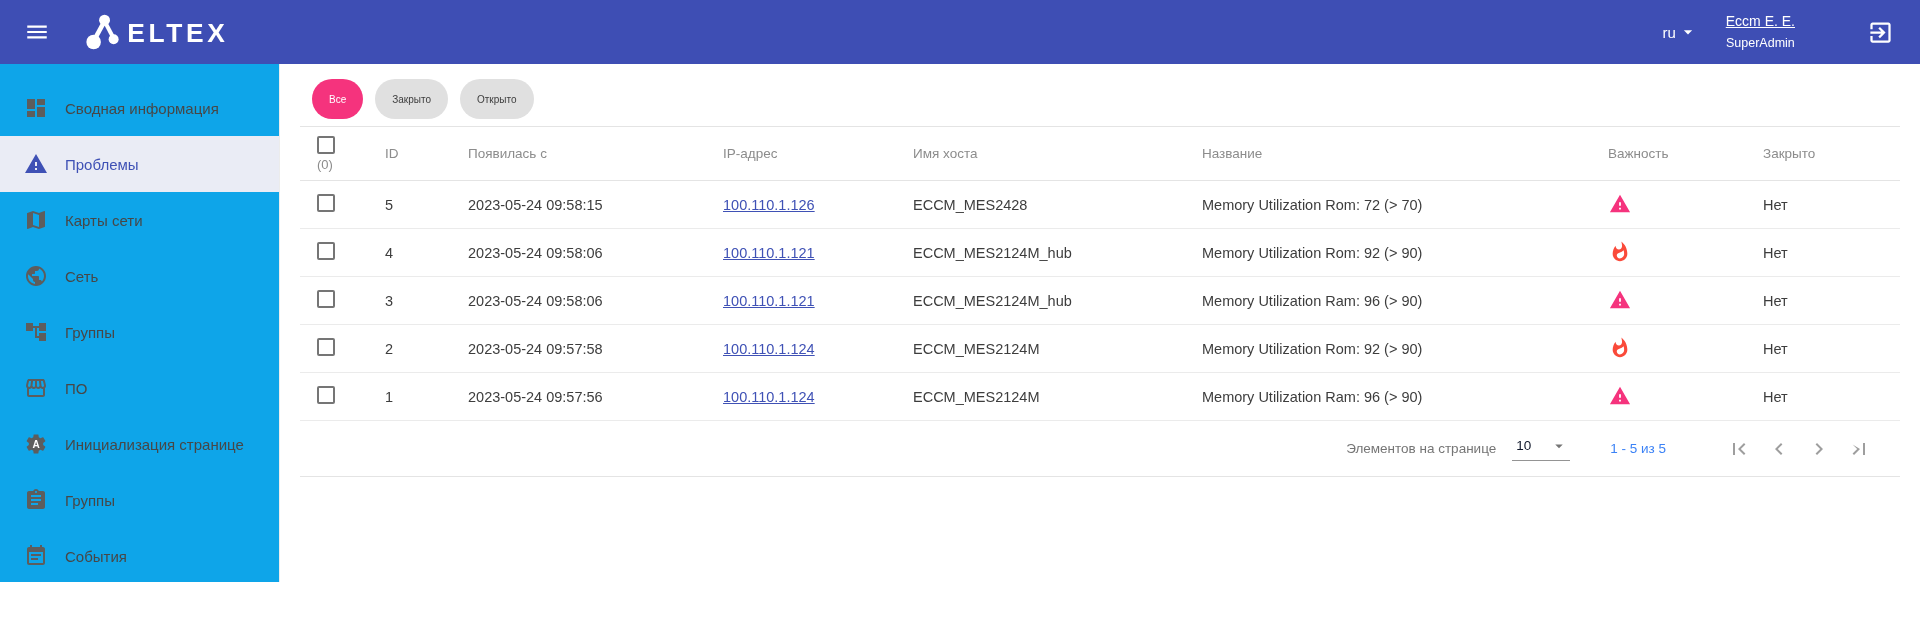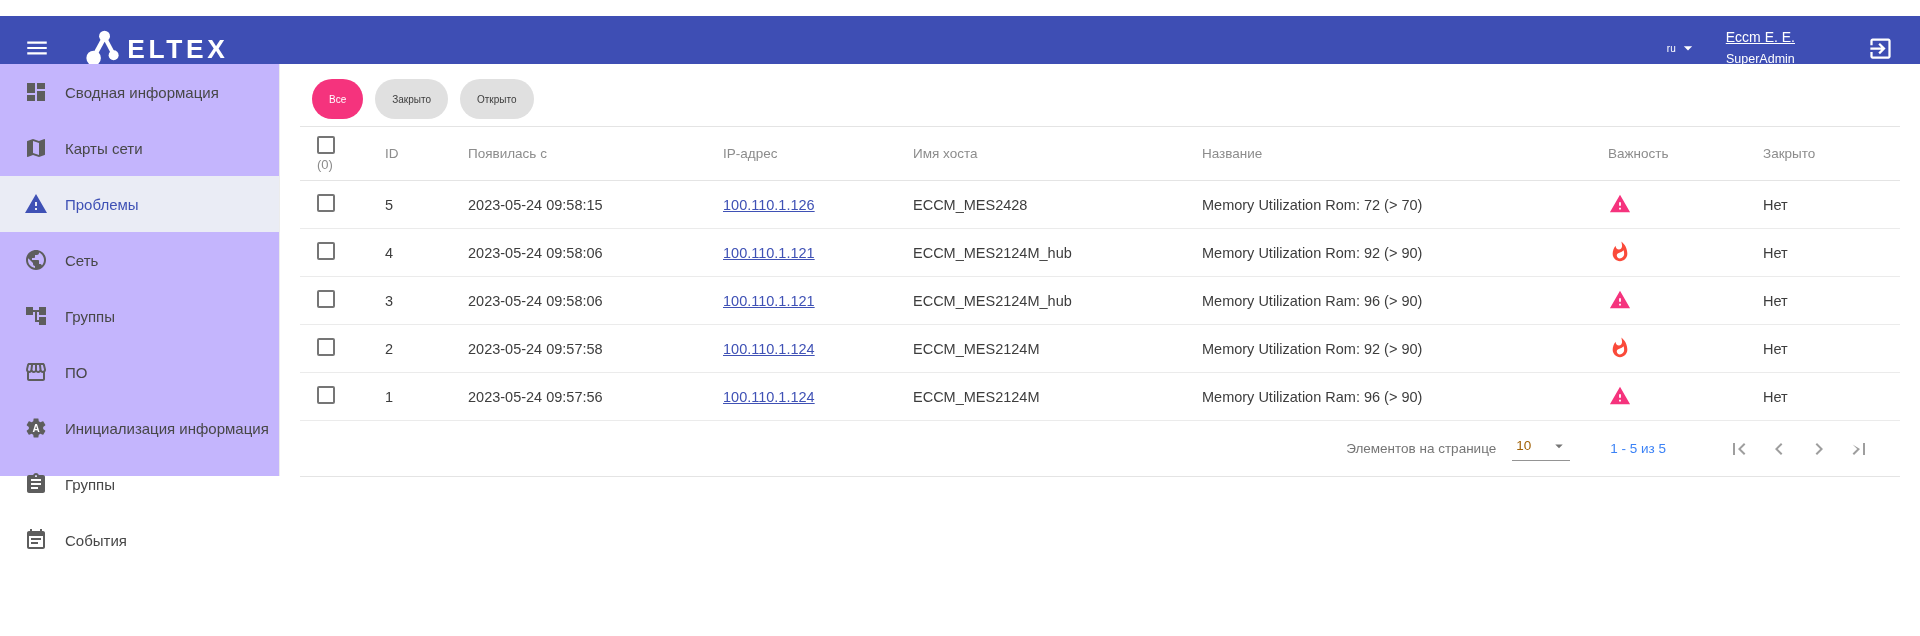--- a/index.html
+++ b/index.html
@@ -8,37 +8,37 @@
     --c-fire:#fa4a3a;
     --c-link:#3f51b5;
     --c-nav-active-bg:#eaecf5;
     --c-nav-active:#3f51b5;
   }
   *{box-sizing:border-box;margin:0;padding:0;}
   html,body{width:1920px;height:636px;overflow:hidden;}
   body{font-family:"Liberation Sans",sans-serif;background:#fff;position:relative;color:#3d3d3d;}
 
   
-  .topbar{position:absolute;top:16px;left:0;width:1920px;height:64px;background:var(--c-header);
+  .topbar{position:absolute;top:0;left:0;width:1920px;height:64px;background:var(--c-header);
           display:flex;align-items:center;color:#fff;}
   .hamburger{margin-left:24px;width:26px;height:26px;background:none;border:none;cursor:pointer;display:flex;align-items:center;}
   .hamburger svg{width:26px;height:26px;fill:#fff;}
   .logo{margin-left:30px;display:flex;align-items:center;}
   .logo svg{height:40px;}
-  .lang{margin-left:auto;display:flex;align-items:center;font-size:10px;cursor:pointer;}
+  .lang{margin-left:auto;display:flex;align-items:center;font-size:15px;cursor:pointer;}
   .lang svg{width:20px;height:20px;fill:#fff;margin-left:2px;}
   .userblock{margin-left:28px;text-align:center;line-height:1.35;}
   .userblock .uname{font-size:14px;color:#fff;text-decoration:underline;cursor:pointer;display:block;}
   .userblock .urole{font-size:12.5px;color:#fff;}
   .logout{margin-left:72px;margin-right:26px;background:none;border:none;cursor:pointer;display:flex;align-items:center;}
   .logout svg{width:27px;height:27px;fill:#fff;}
 
   
-  .sidebar{position:absolute;top:64px;left:0;width:280px;height:412px;background:#c4b5fd;
-           border-right:1px solid #ececec;padding-top:0;}
+  .sidebar{position:absolute;top:64px;left:0;width:280px;height:518px;background:#0ea5e9;
+           border-right:1px solid #ececec;padding-top:16px;}
   .side-item{height:56px;display:flex;align-items:center;cursor:pointer;padding-left:24px;}
   .side-item .icon{width:24px;height:24px;margin-right:17px;display:flex;align-items:center;justify-content:center;}
   .side-item .icon svg{width:24px;height:24px;fill:#5d5d5d;}
   .side-label{font-size:15px;color:#474747;white-space:nowrap;}
   .side-item.active{background:var(--c-nav-active-bg);}
   .side-item.active .side-label{color:var(--c-nav-active);}
   .side-item.active .icon svg{fill:var(--c-nav-active);}
 
   
   .main{position:absolute;top:64px;left:280px;width:1640px;height:572px;background:#fff;}
@@ -77,21 +77,21 @@
   .ip-link{color:var(--c-link);text-decoration:underline;font-weight:500;cursor:pointer;}
   .sev{display:inline-flex;width:24px;height:24px;align-items:center;justify-content:center;}
   .sev svg{width:22px;height:22px;}
   .sev-warn svg{fill:var(--c-accent);}
   .sev-fire svg{fill:var(--c-fire);}
 
   
   .pagination{height:56px;display:flex;align-items:center;justify-content:flex-end;
               border-bottom:1px solid #e4e4e4;color:#757575;font-size:13.5px;padding-right:24px;}
   .pp-select{display:flex;align-items:center;margin-left:16px;border-bottom:1px solid #949494;
-             padding:0 2px 5px 4px;min-width:58px;justify-content:space-between;cursor:pointer;color:#a16207;}
+             padding:0 2px 5px 4px;min-width:58px;justify-content:space-between;cursor:pointer;color:#0f172a;}
   .pp-select svg{width:18px;height:18px;fill:#757575;}
   .pp-range{margin:0 56px 0 40px;color:#3b82f6;}
   .pg-btn{width:34px;height:34px;background:none;border:none;display:flex;align-items:center;justify-content:center;cursor:default;}
   .pg-btn svg{width:24px;height:24px;fill:#9e9e9e;}
   .pg-btn + .pg-btn{margin-left:6px;}
 </style>
 </head>
 <body>
 
 <header class="topbar">
@@ -129,35 +129,35 @@
 
 <nav class="sidebar" id="sidebar-list">
     <div class="side-item">
     <span class="icon">
         <svg viewBox="0 0 24 24">
           <path d="M3 13h8V3H3v10zm0 8h8v-6H3v6zm10 0h8V11h-8v10zm0-18v6h8V3h-8z"></path>
         </svg>
       </span>
     <span class="side-label">Сводная информация</span>
   </div>
+    <div class="side-item active">
+    <span class="icon">
+        <svg viewBox="0 0 24 24">
+          <path d="M1 21h22L12 2 1 21zm12-3h-2v-2h2v2zm0-4h-2v-4h2v4z"></path>
+        </svg>
+      </span>
+    <span class="side-label">Проблемы</span>
+  </div>
     <div class="side-item">
     <span class="icon">
         <svg viewBox="0 0 24 24">
           <path d="M20.5 3l-.16.03L15 5.1 9 3 3.36 4.9c-.21.07-.36.25-.36.48V20.5c0 .28.22.5.5.5l.16-.03L9 18.9l6 2.1 5.64-1.9c.21-.07.36-.25.36-.48V3.5c0-.28-.22-.5-.5-.5zM15 19l-6-2.11V5l6 2.11V19z"></path>
         </svg>
       </span>
     <span class="side-label">Карты сети</span>
-  </div>
-    <div class="side-item active">
-    <span class="icon">
-        <svg viewBox="0 0 24 24">
-          <path d="M1 21h22L12 2 1 21zm12-3h-2v-2h2v2zm0-4h-2v-4h2v4z"></path>
-        </svg>
-      </span>
-    <span class="side-label">Проблемы</span>
   </div>
     <div class="side-item">
     <span class="icon">
         <svg viewBox="0 0 24 24">
           <path d="M12 2C6.48 2 2 6.48 2 12s4.48 10 10 10 10-4.48 10-10S17.52 2 12 2zm-1 17.93c-3.95-.49-7-3.85-7-7.93 0-.62.08-1.21.21-1.79L9 15v1c0 1.1.9 2 2 2v1.93zm6.9-2.54c-.26-.81-1-1.39-1.9-1.39h-1v-3c0-.55-.45-1-1-1H8v-2h2c.55 0 1-.45 1-1V7h2c1.1 0 2-.9 2-2v-.41c2.93 1.19 5 4.06 5 7.41 0 2.08-.8 3.97-2.1 5.39z"></path>
         </svg>
       </span>
     <span class="side-label">Сеть</span>
   </div>
     <div class="side-item">
@@ -176,21 +176,21 @@
       </span>
     <span class="side-label">ПО</span>
   </div>
     <div class="side-item">
     <span class="icon">
         <svg viewBox="0 0 24 24">
           <path d="M19.14 12.94c.04-.31.06-.62.06-.94s-.02-.63-.06-.94l2.03-1.58c.18-.14.23-.41.12-.61l-1.92-3.32c-.12-.22-.37-.29-.59-.22l-2.39.96c-.5-.38-1.03-.7-1.62-.94l-.36-2.54c-.04-.24-.24-.41-.48-.41h-3.84c-.24 0-.43.17-.47.41l-.36 2.54c-.59.24-1.13.57-1.62.94l-2.39-.96c-.22-.08-.47 0-.59.22L2.74 8.87c-.12.21-.08.47.12.61l2.03 1.58c-.05.3-.09.63-.09.94s.02.64.07.94l-2.03 1.58c-.18.14-.23.41-.12.61l1.92 3.32c.12.22.37.29.59.22l2.39-.96c.5.38 1.03.7 1.62.94l.36 2.54c.05.24.24.41.48.41h3.84c.24 0 .44-.17.47-.41l.36-2.54c.59-.24 1.13-.56 1.62-.94l2.39.96c.22.08.47 0 .59-.22l1.92-3.32c.12-.22.07-.47-.12-.61l-2.01-1.58z"></path>
           <text x="12" y="15.6" text-anchor="middle" font-size="10" font-weight="bold" fill="#fff" font-family="Liberation Sans, sans-serif">A</text>
         </svg>
       </span>
-    <span class="side-label">Инициализация информация</span>
+    <span class="side-label">Инициализация странице</span>
   </div>
     <div class="side-item">
     <span class="icon">
         <svg viewBox="0 0 24 24">
           <path d="M19 3h-4.18C14.4 1.84 13.3 1 12 1c-1.3 0-2.4.84-2.82 2H5c-1.1 0-2 .9-2 2v14c0 1.1.9 2 2 2h14c1.1 0 2-.9 2-2V5c0-1.1-.9-2-2-2zm-7 0c.55 0 1 .45 1 1s-.45 1-1 1-1-.45-1-1 .45-1 1-1zm2 14H7v-2h7v2zm3-4H7v-2h10v2zm0-4H7V7h10v2z"></path>
         </svg>
       </span>
     <span class="side-label">Группы</span>
   </div>
     <div class="side-item">

